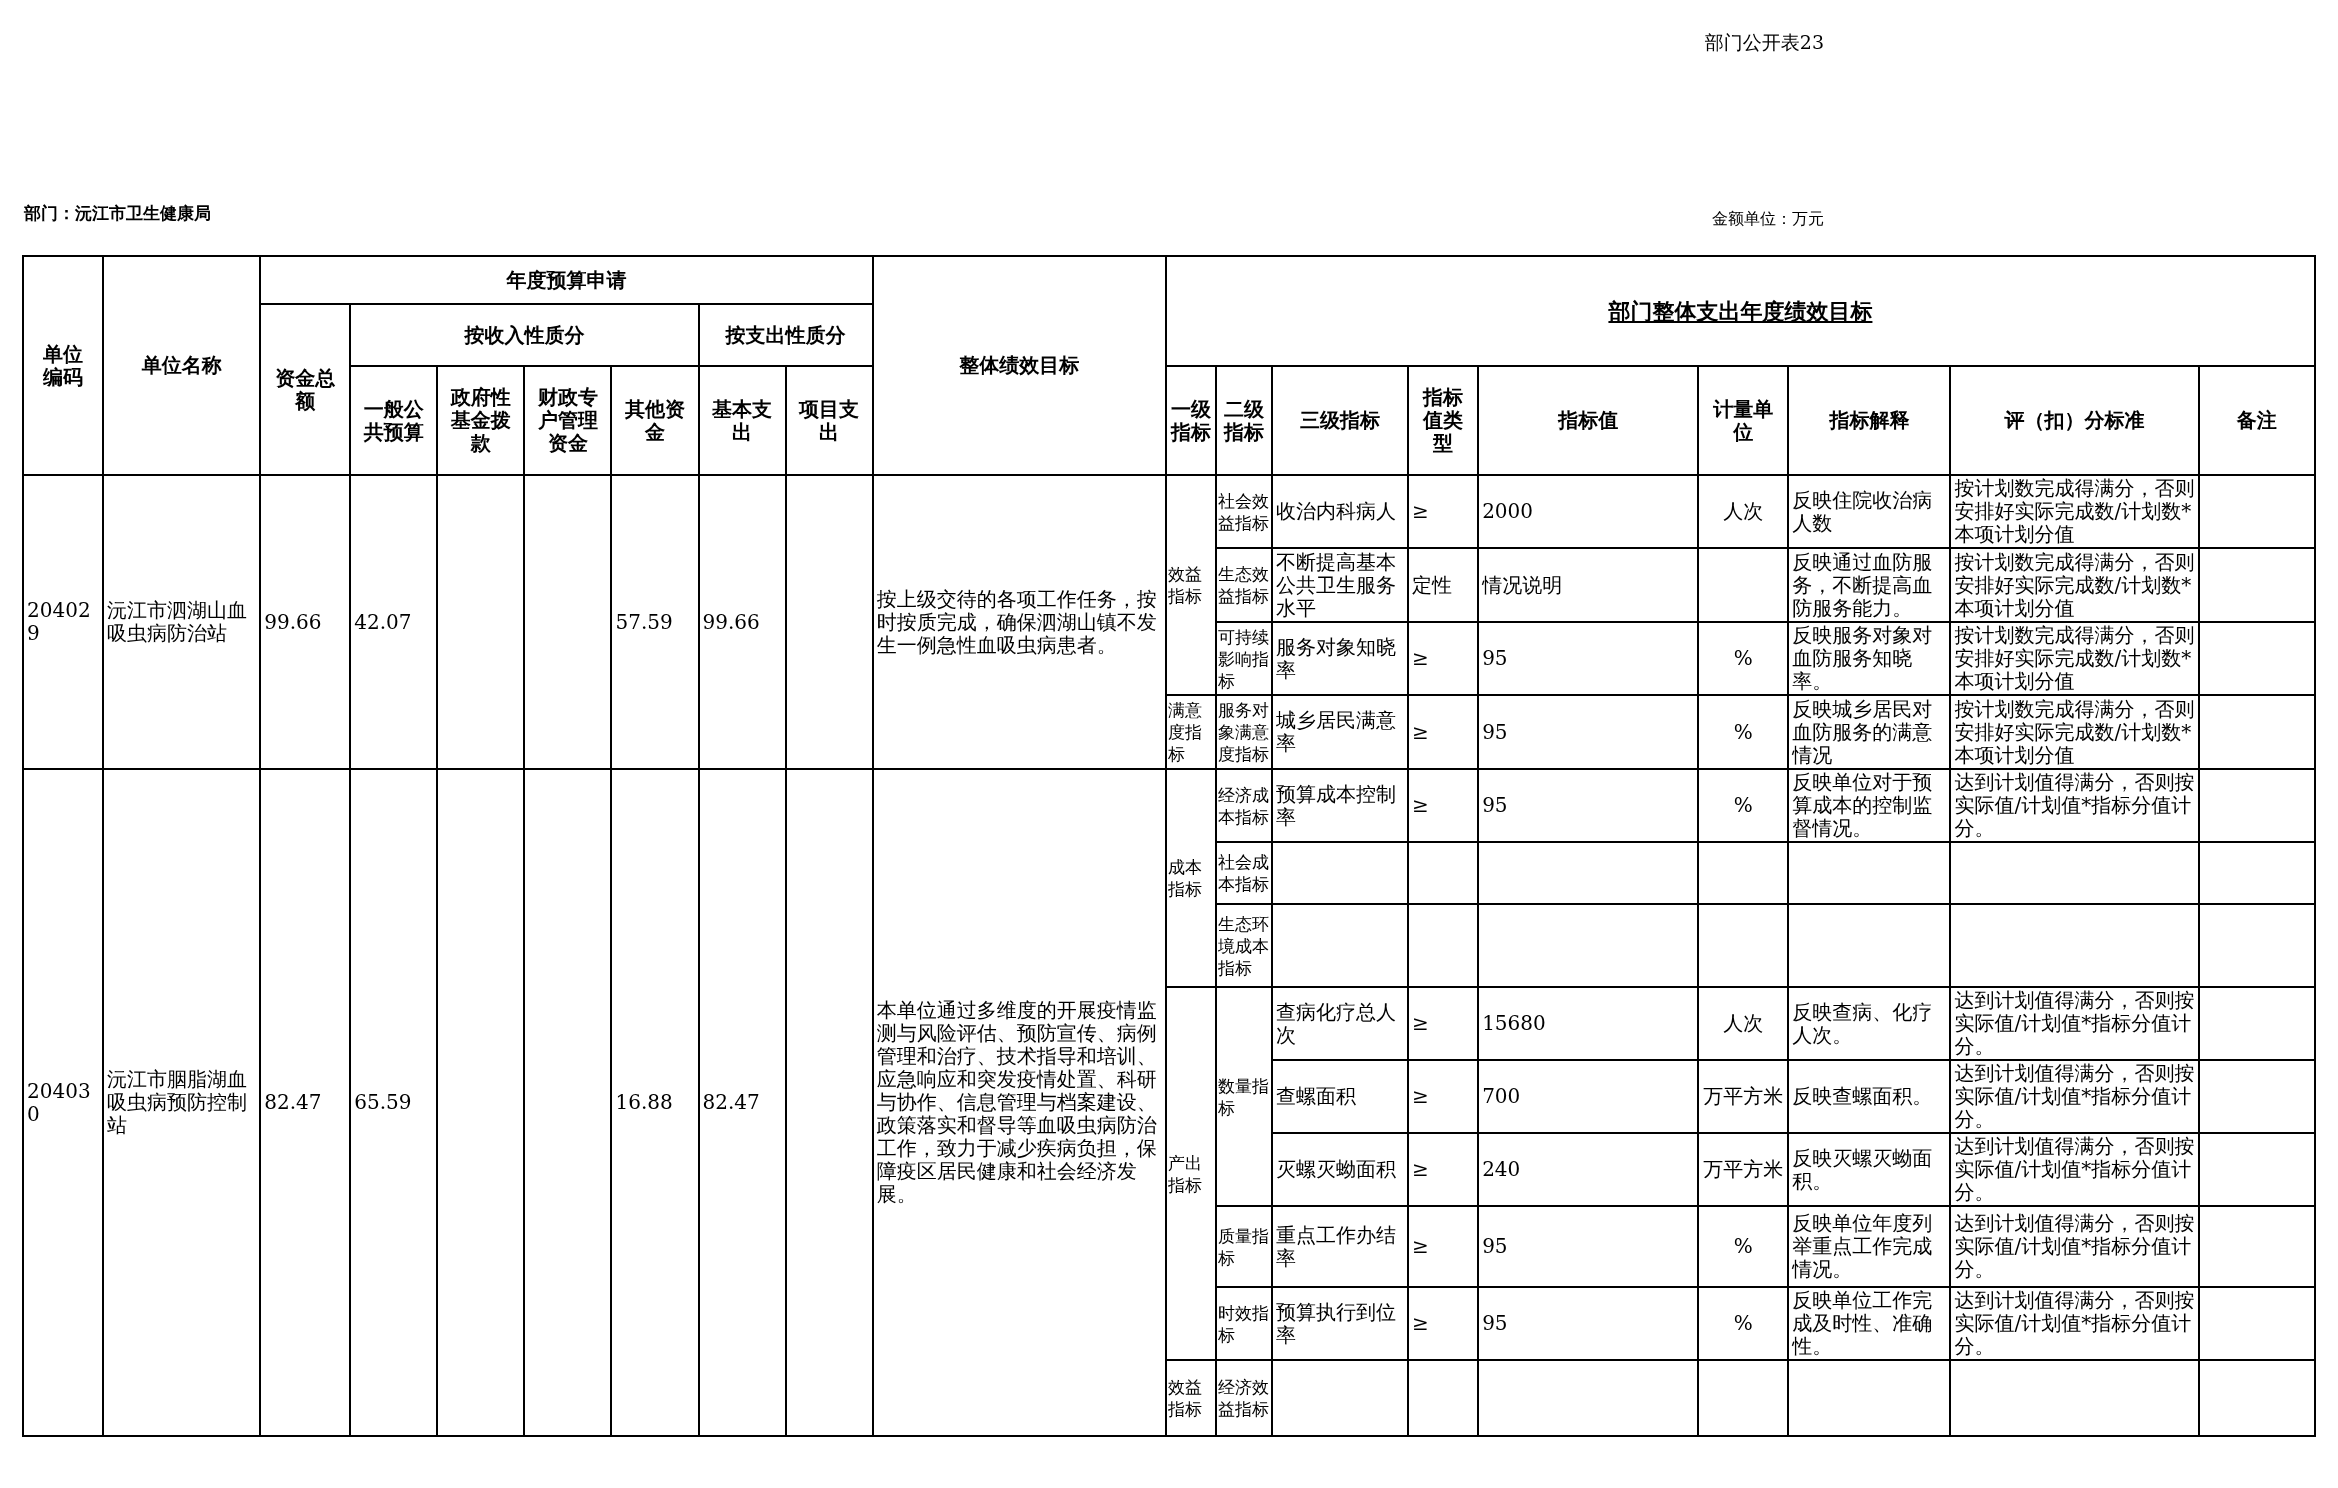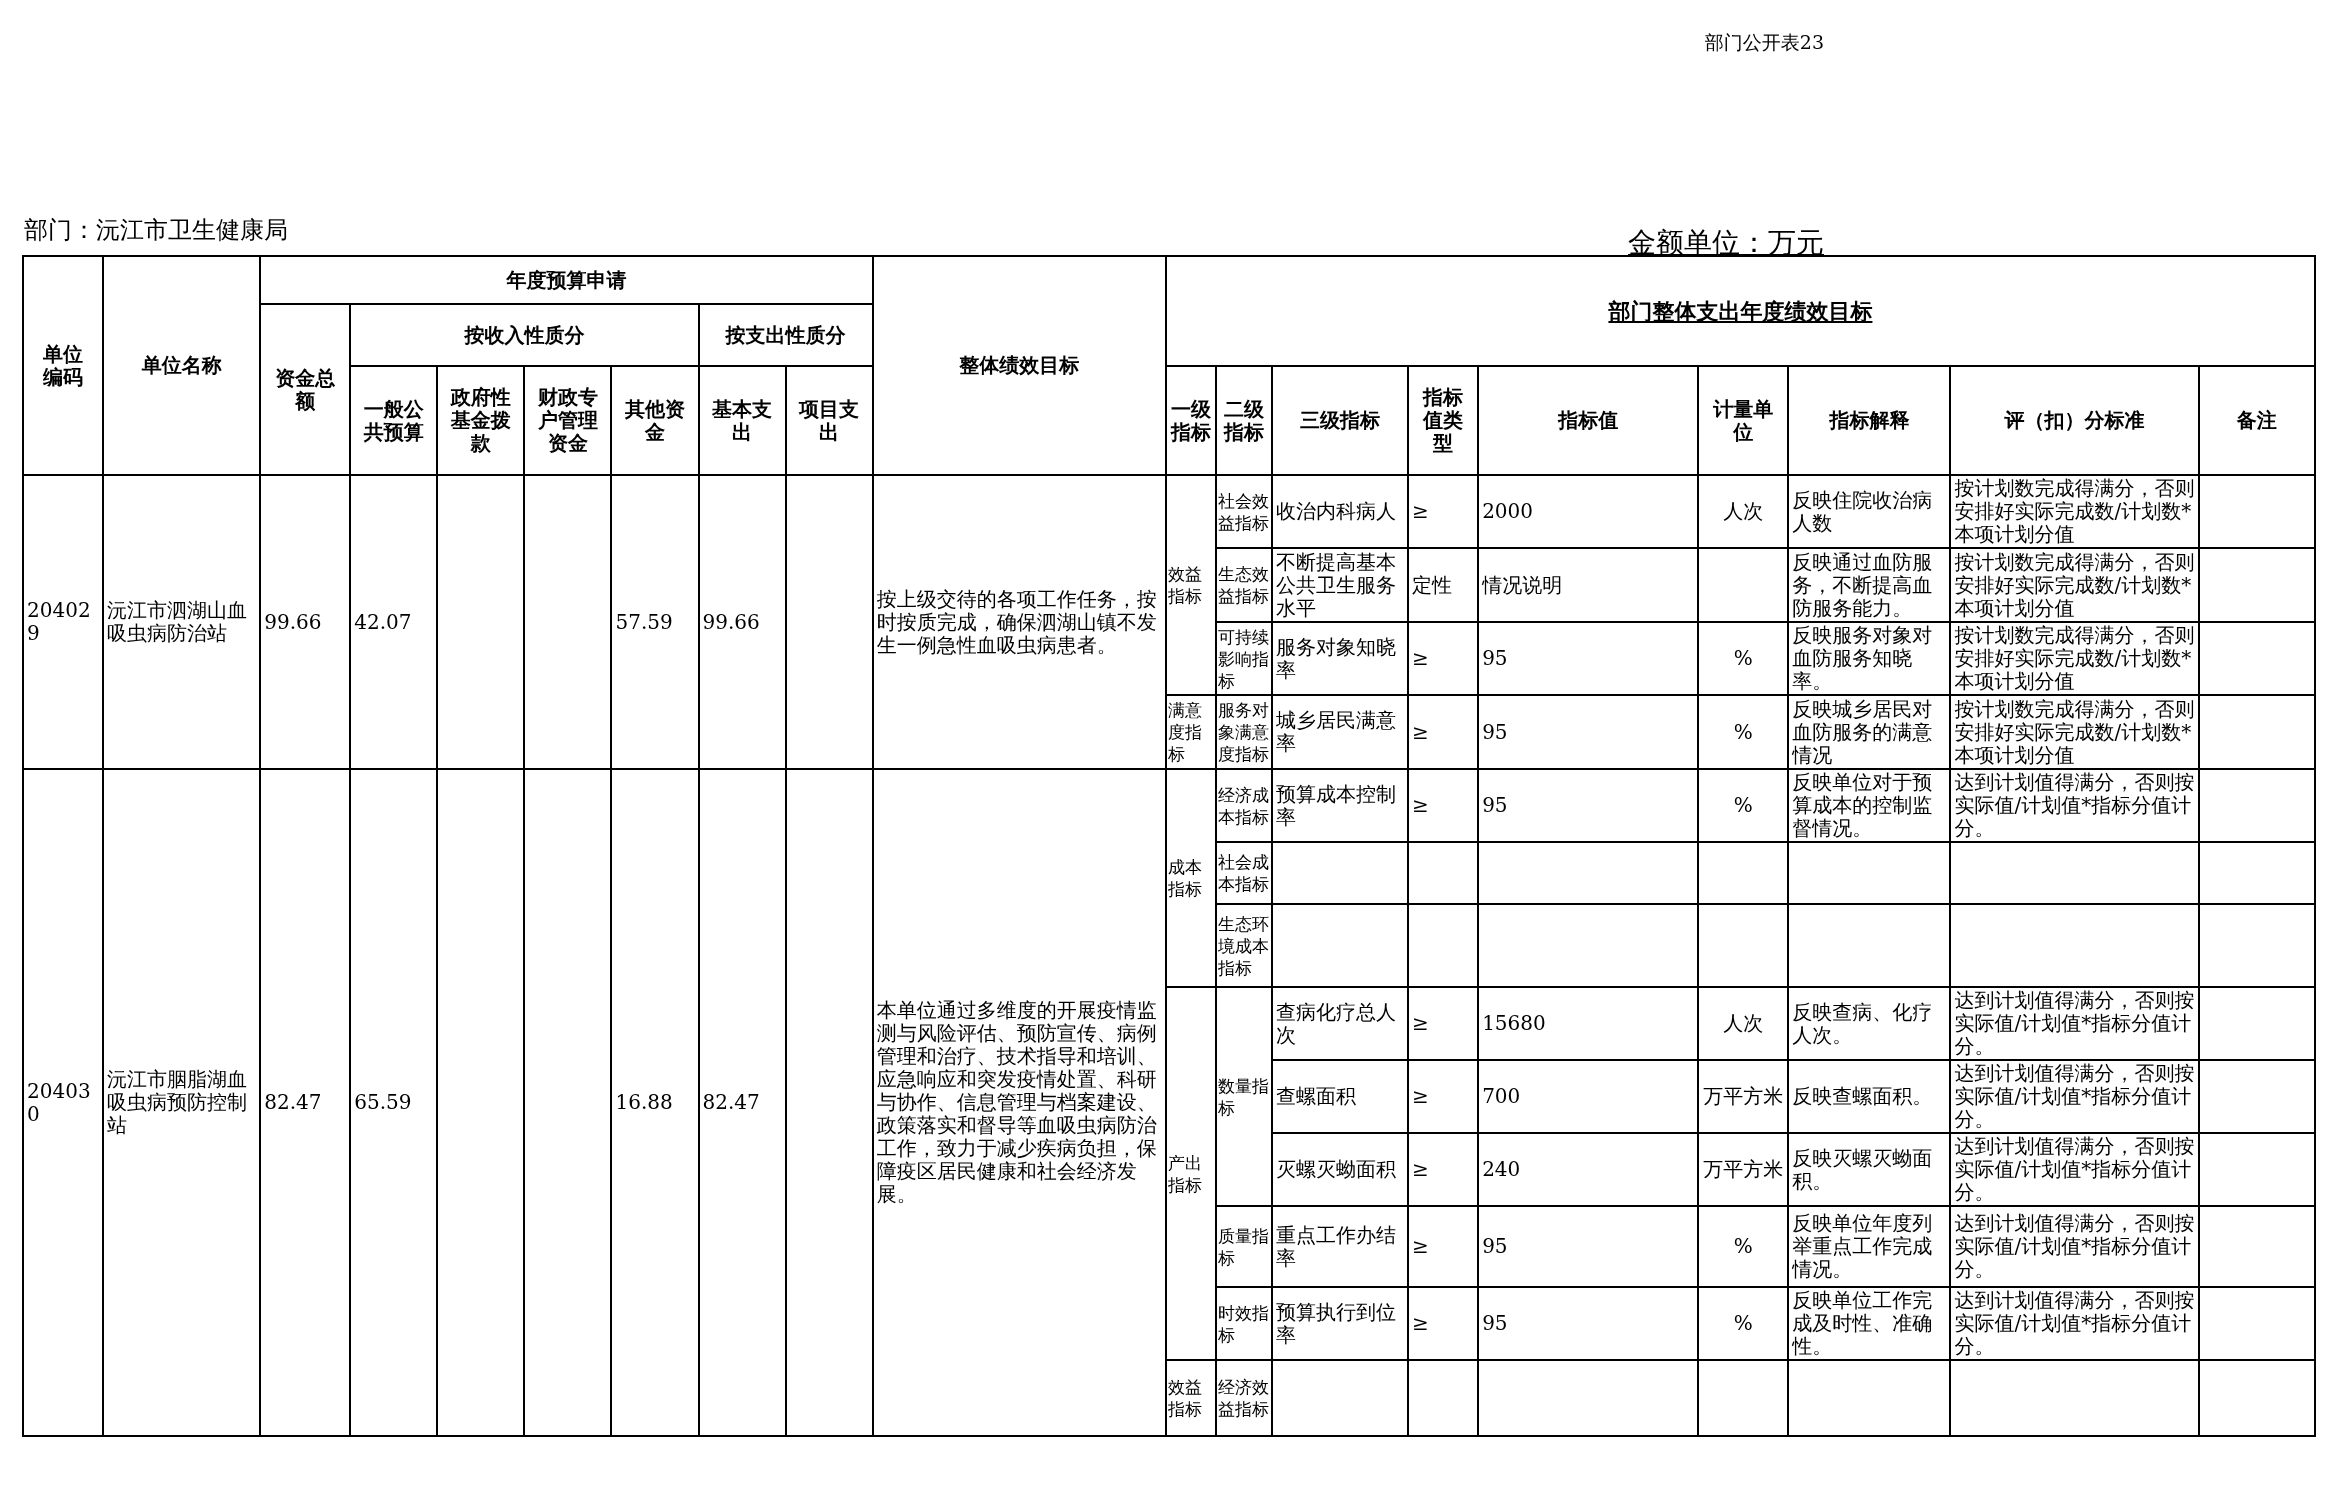--- a/index.html
+++ b/index.html
@@ -8,22 +8,22 @@
     position: relative;
     width: 1850px;
     height: 1488px;
     background: #ffffff;
     color: #000000;
     font-family: "DejaVu Serif", "Liberation Serif", serif;
   }
   .corner { position: absolute; top: 30px; right: 26px; font-size: 19px; }
   .title  { position: absolute; top: 52px; left: 0; width: 100%; text-align: center;
             font-size: 33px; font-weight: bold; letter-spacing: 2px; }
-  .dept   { position: absolute; top: 214px; left: 24px; font-size: 24px; font-weight: normal; }
-  .amount { position: absolute; top: 224px; right: 26px; font-size: 28px; text-decoration: underline; }
+  .dept   { position: absolute; top: 202px; left: 24px; font-size: 17px; font-weight: bold; }
+  .amount { position: absolute; top: 209px; right: 26px; font-size: 16px; }
 
   table.main {
     position: absolute; top: 255px; left: 22px;
     border-collapse: collapse; table-layout: fixed;
     width: 2294px;
   }
   .main th, .main td {
     border: 2px solid #000000;
     font-size: 20px;
     line-height: 23px;

